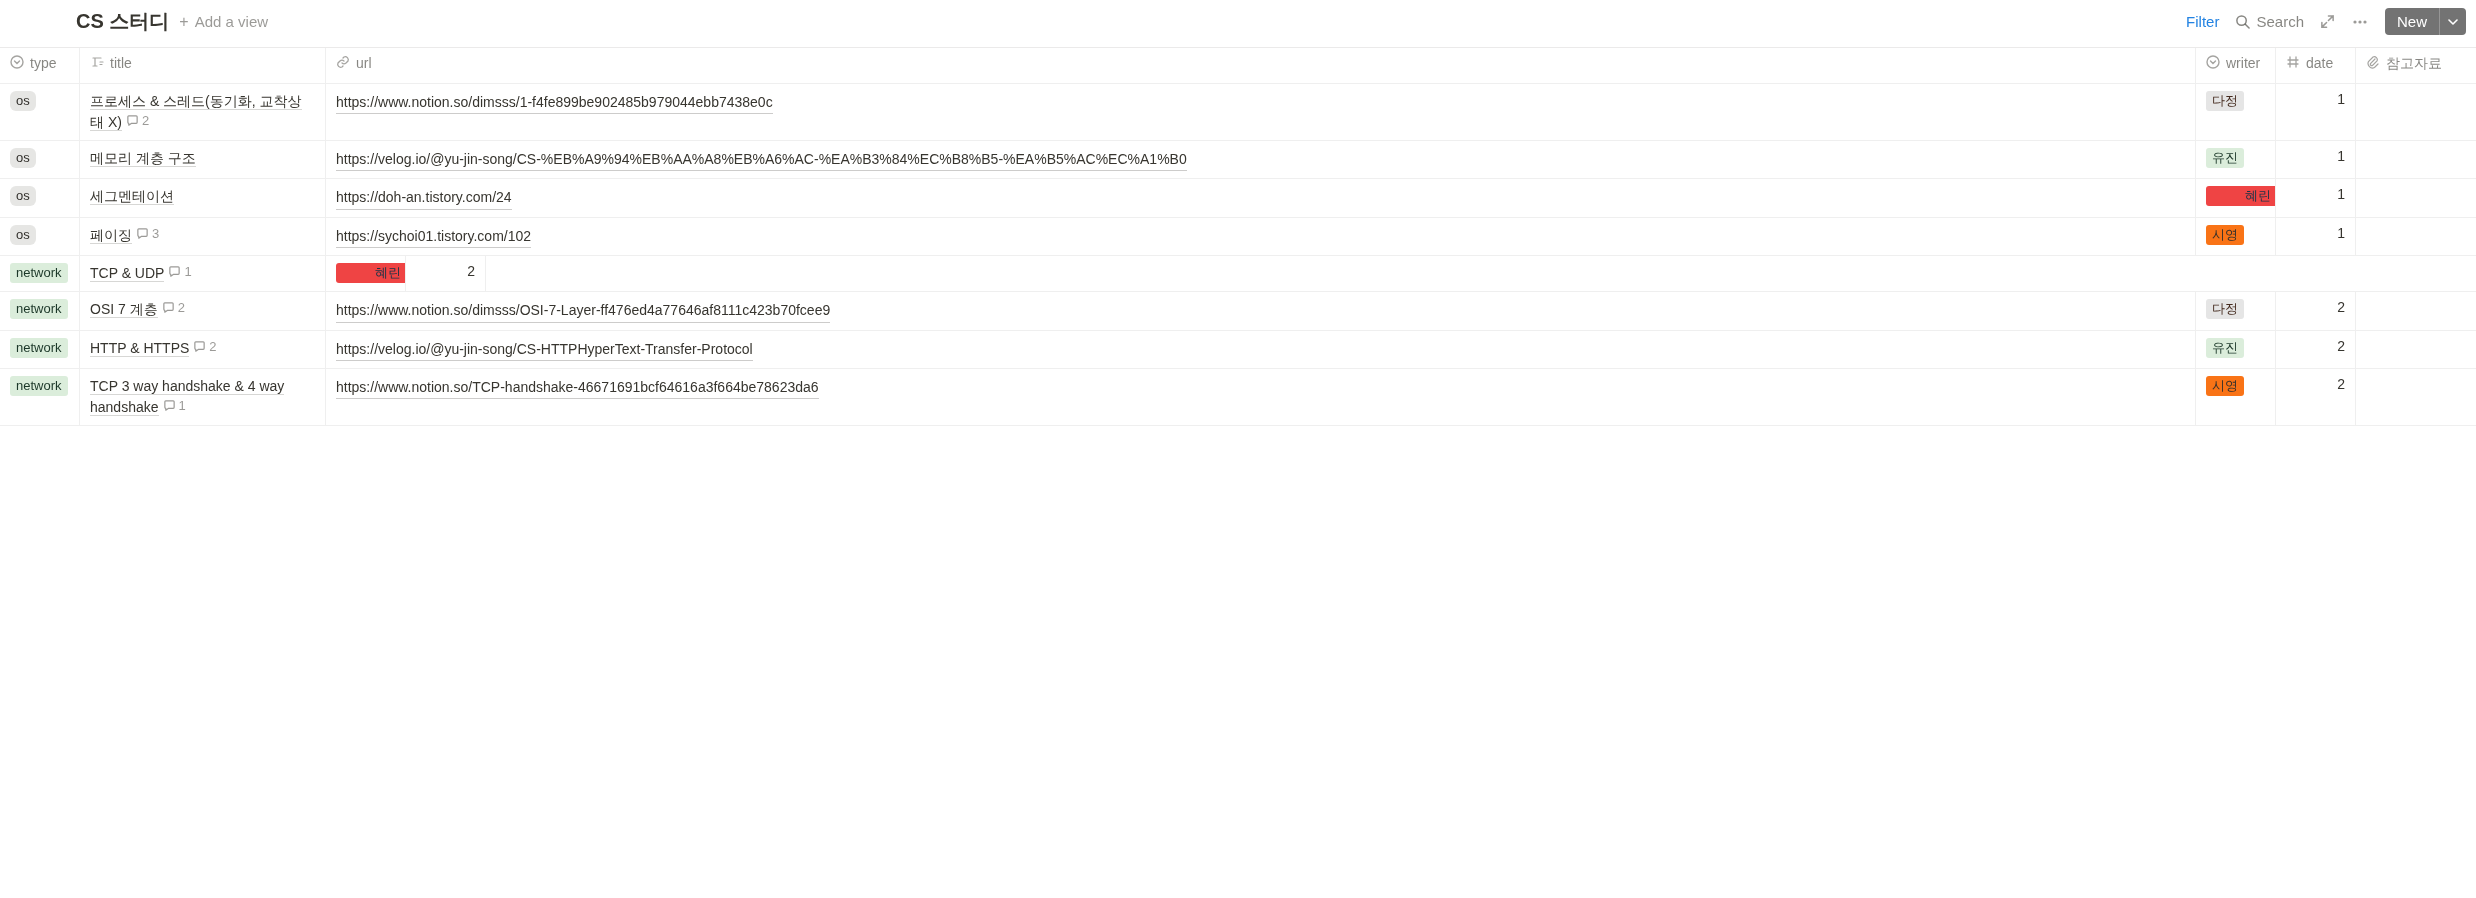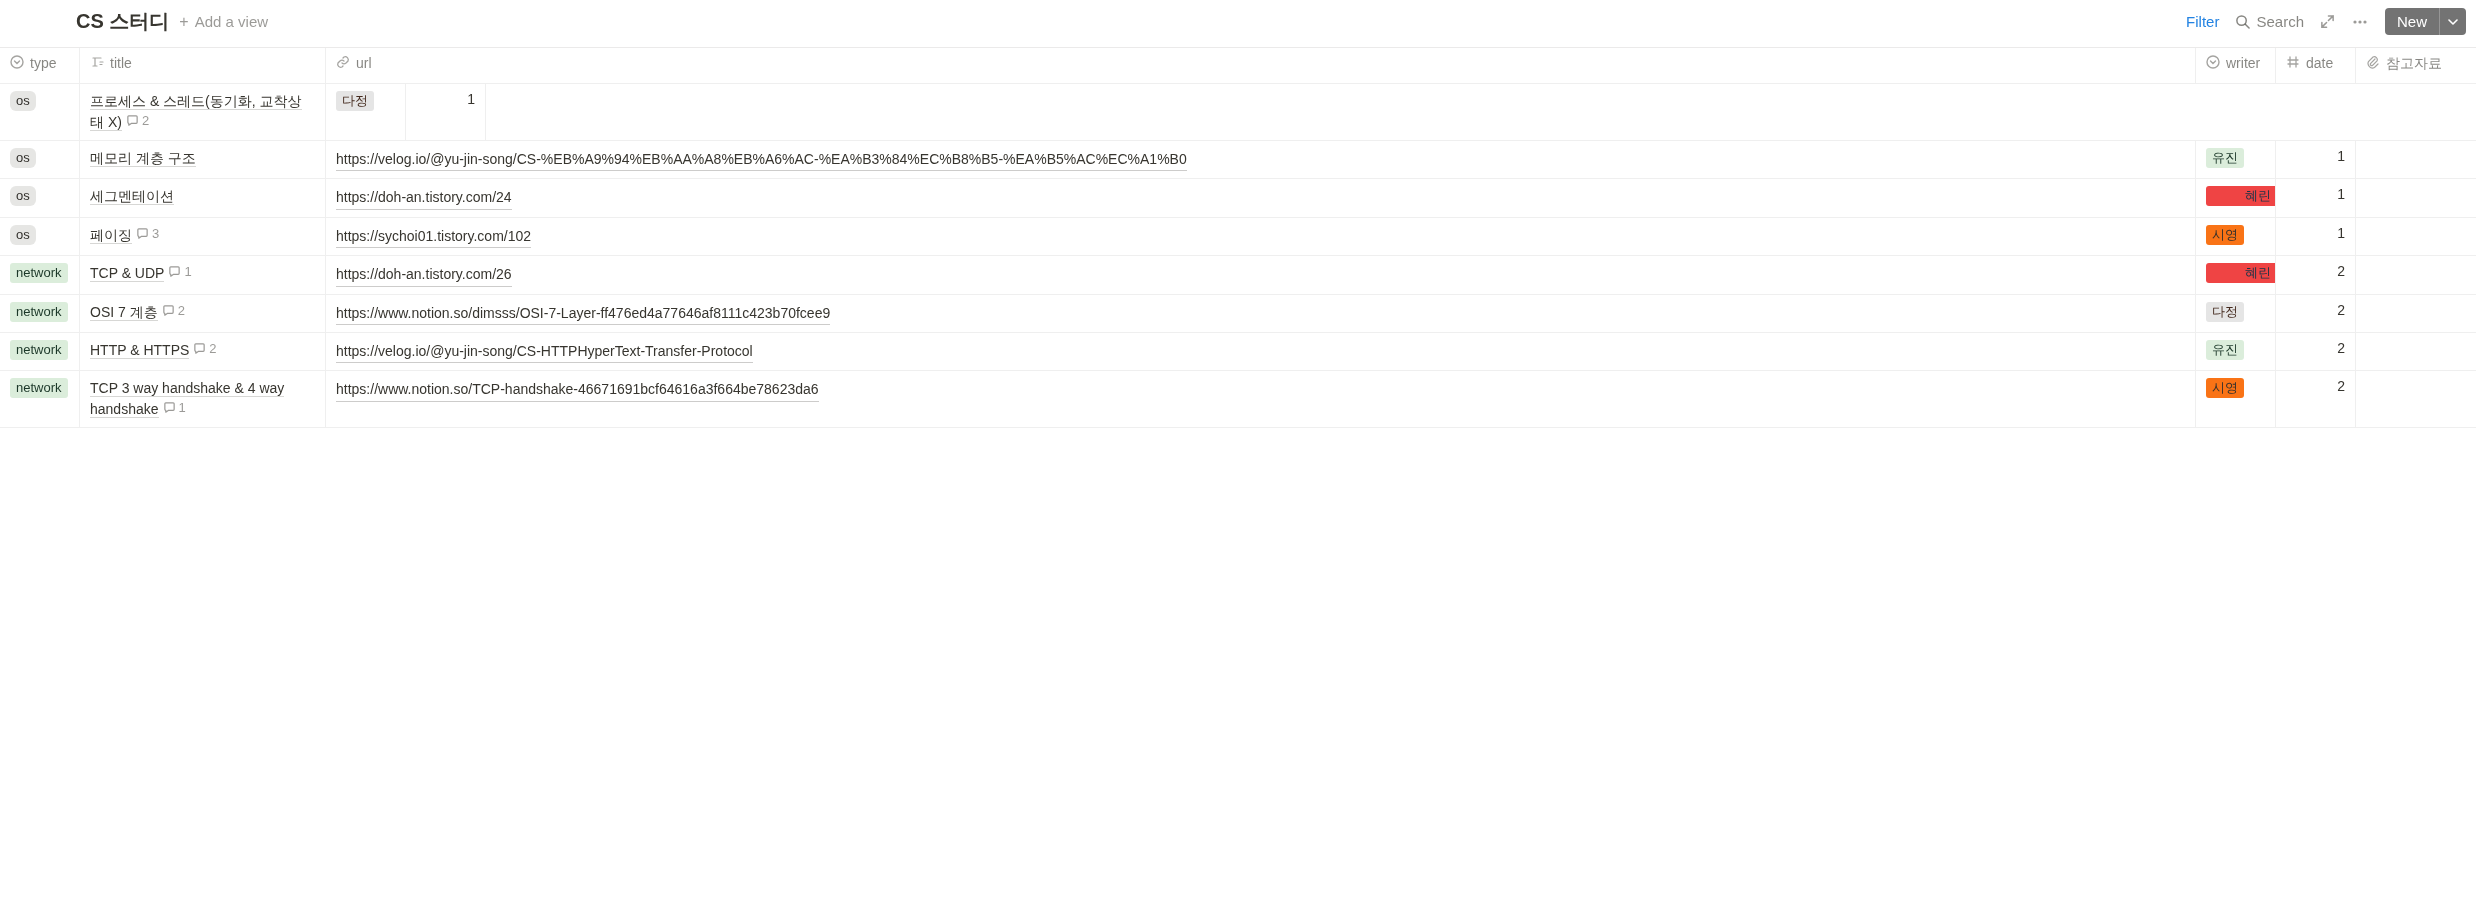--- a/index.html
+++ b/index.html
@@ -248,20 +248,23 @@
           <div class="cell col-title">
             <span class="title-wrap"><span class="title-text">프로세스 &amp; 스레드(동기화, 교착상태 X)</span><span class="comment">
                 <span class="icon">
                   <svg width="13" height="13" viewBox="0 0 14 14" fill="none">
                     <path d="M2 3a1 1 0 011-1h8a1 1 0 011 1v6a1 1 0 01-1 1H6l-3 2v-2H3a1 1 0 01-1-1V3z" stroke="currentColor" stroke-width="1.3" stroke-linejoin="round"></path>
                   </svg>
                 </span>
                 <span>2</span>
               </span></span>
           </div>
+          <div class="cell col-url">
+            <span class="url-text">https://www.notion.so/dimsss/1-f4fe899be902485b979044ebb7438e0c</span>
+          </div>
           <div class="cell col-writer">
             <span class="tag tag-writer-dajeong">다정</span>
           </div>
           <div class="cell col-date">
             <span class="date-val">1</span>
           </div>
           <div class="cell col-attach"></div>
         </div>
         <div class="row">
           <div class="cell col-type">
@@ -330,23 +333,20 @@
           </div>
           <div class="cell col-title">
             <span class="title-wrap"><span class="title-text">TCP &amp; UDP</span><span class="comment">
                 <span class="icon">
                   <svg width="13" height="13" viewBox="0 0 14 14" fill="none">
                     <path d="M2 3a1 1 0 011-1h8a1 1 0 011 1v6a1 1 0 01-1 1H6l-3 2v-2H3a1 1 0 01-1-1V3z" stroke="currentColor" stroke-width="1.3" stroke-linejoin="round"></path>
                   </svg>
                 </span>
                 <span>1</span>
               </span></span>
-          </div>
-          <div class="cell col-url">
-            <span class="url-text">https://doh-an.tistory.com/26</span>
           </div>
           <div class="cell col-writer">
             <span class="tag tag-writer-hyerin">혜린</span>
           </div>
           <div class="cell col-date">
             <span class="date-val">2</span>
           </div>
           <div class="cell col-attach"></div>
         </div>
         <div class="row">

